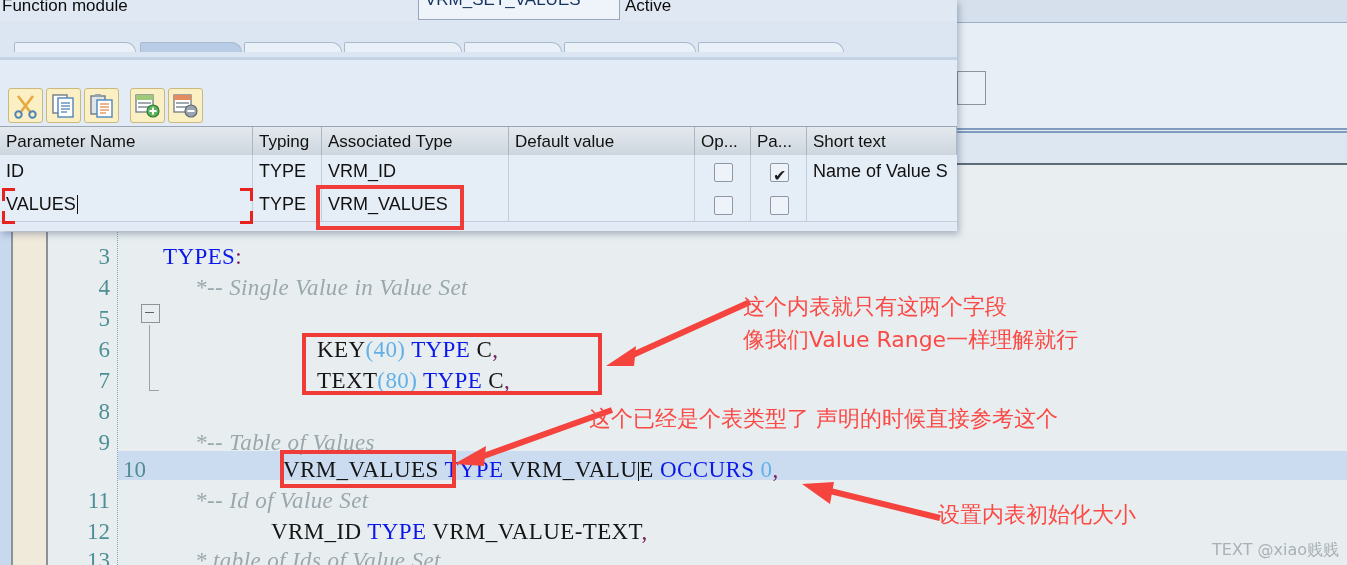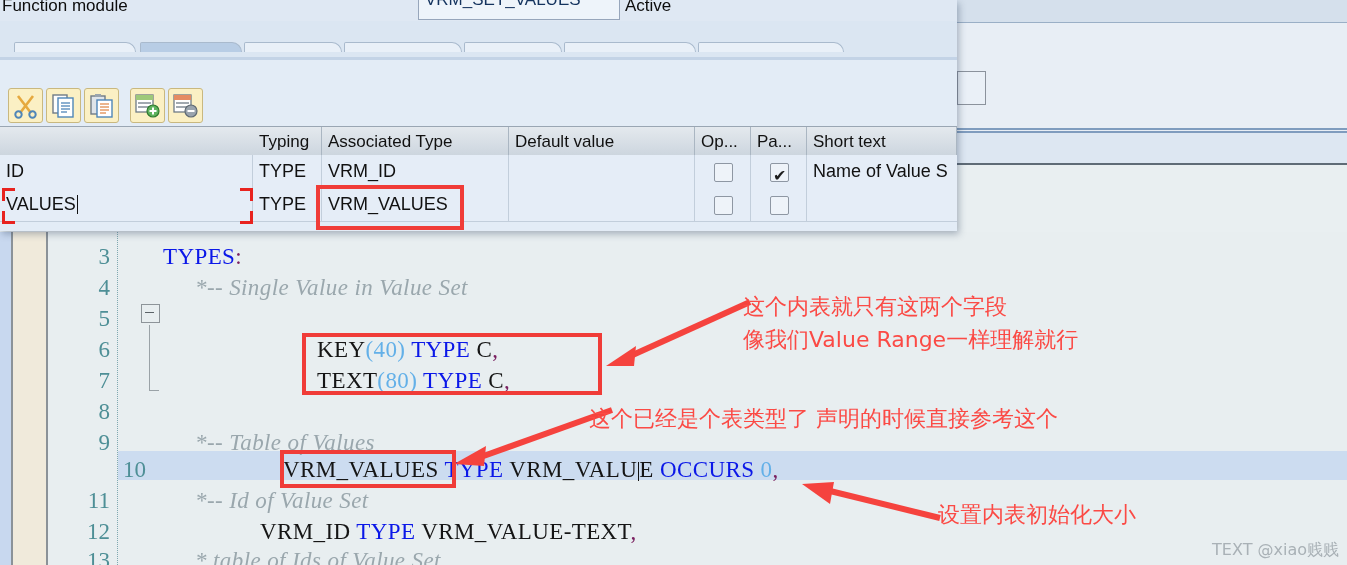--- a/index.html
+++ b/index.html
@@ -144,21 +144,21 @@
 
   <div class="ltext" style="left:317px;top:133px;"><span class="plain">TEXT</span><span class="num">(80)</span> <span class="kw">TYPE</span> <span class="plain">C</span><span class="punct">,</span></div>
 
 
   <div class="ltext cmt" style="left:163px;top:195px;">*-- Table of Values</div>
 
   <div class="ltext" style="left:283px;top:222px;"><span class="plain">VRM_VALUES</span> <span class="kw">TYPE</span> <span class="plain">VRM_VALU</span><span class="caret"></span><span class="plain">E</span> <span class="kw">OCCURS</span> <span class="num">0</span><span class="punct">,</span></div>
 
   <div class="ltext cmt" style="left:163px;top:253px;">*-- Id of Value Set</div>
 
-  <div class="ltext" style="left:260px;top:284px;"><span class="plain">VRM_ID</span> <span class="kw">TYPE</span> <span class="plain">VRM_VALUE-TEXT</span><span class="punct">,</span></div>
+  <div class="ltext" style="left:271px;top:284px;"><span class="plain">VRM_ID</span> <span class="kw">TYPE</span> <span class="plain">VRM_VALUE-TEXT</span><span class="punct">,</span></div>
 
   <div class="ltext cmt" style="left:163px;top:313px;">*   table of Ids of Value Set</div>
 </div>
 
 <div id="dialog">
 
   <div class="topbar">
     <span class="lbl" style="left:2px;">Function module</span>
     <div class="fld" style="left:418px;width:200px;">
       <span>VRM_SET_VALUES</span>
@@ -228,20 +228,21 @@
       <rect x="2" y="3" width="17" height="5" fill="#e58b62"></rect>
       <line x1="4" y1="11" x2="17" y2="11" stroke="#6f7b86" stroke-width="1.3"></line>
       <line x1="4" y1="15" x2="17" y2="15" stroke="#6f7b86" stroke-width="1.3"></line>
       <circle cx="19" cy="19" r="6" fill="#9aa4ae" stroke="#5f6a74" stroke-width="1.2"></circle>
       <path d="M15.5 19 h7" stroke="#fff" stroke-width="2"></path>
     </svg>
   </div>
 
   <div class="ptable">
     <div class="thead">
+      <div class="th" style="left:0;width:253px;">Parameter Name</div>
       <div class="th" style="left:253px;width:69px;">Typing</div>
       <div class="th" style="left:322px;width:187px;">Associated Type</div>
       <div class="th" style="left:509px;width:186px;">Default value</div>
       <div class="th" style="left:695px;width:56px;">Op...</div>
       <div class="th" style="left:751px;width:56px;">Pa...</div>
       <div class="th" style="left:807px;width:150px;">Short text</div>
     </div>
 
     <div class="trow" style="top:29px;">
       <div class="td" style="left:0;width:253px;">ID</div>

